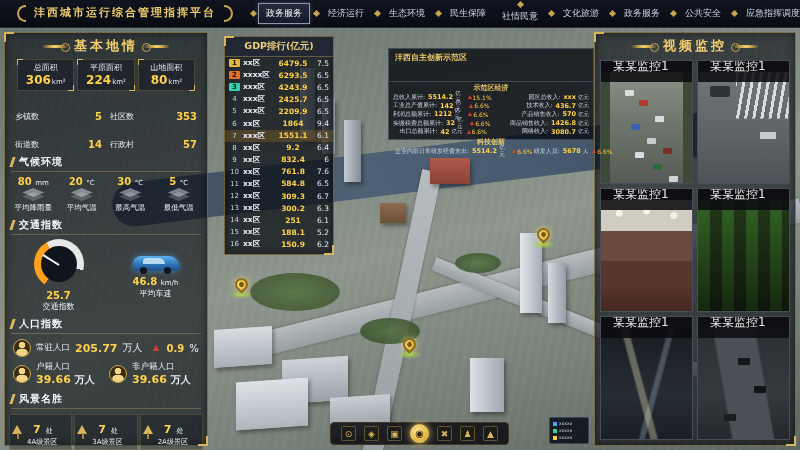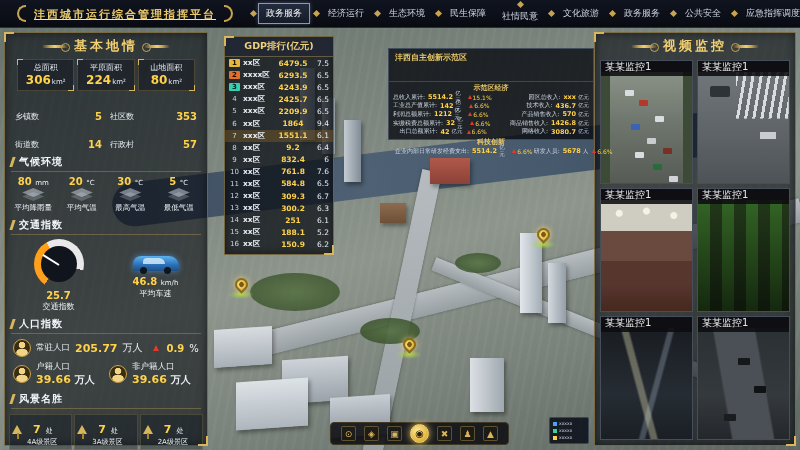--- a/index.html
+++ b/index.html
@@ -10,21 +10,21 @@
   
   .header { position:absolute; top:0; left:0; right:0; height:28px; z-index:50;
     background:linear-gradient(180deg,#10141f,#0b0e16 70%,#080a10);
     border-bottom:1px solid #272e3d; display:flex; align-items:center; }
   .statues { width:62px; height:22px; margin-left:3px; border-radius:3px;
     background:radial-gradient(circle at 20% 60%, #6d5426 0 4px, transparent 5px),
                radial-gradient(circle at 55% 55%, #4a3a1c 0 5px, transparent 6px),
                linear-gradient(180deg,#1a1712,#0d0b08); }
   .lion { width:16px; height:18px; margin-left:6px; border-radius:4px 4px 2px 2px;
     background:linear-gradient(180deg,#8a6a2c,#3e2f12); box-shadow:0 1px 0 #000; }
-  .titlewrap { display:flex; align-items:flex-end; margin-left:8px;text-decoration:underline; }
+  .titlewrap { display:flex; align-items:flex-start; margin-left:8px; }
   .tbr { width:9px; height:17px; border:2px solid #c9a44e; border-radius:9px 0 0 9px; border-right:none; }
   .tbr.r { border-radius:0 9px 9px 0; border:2px solid #c9a44e; border-left:none; }
   .apptitle { color:#e8c86a; font-size:11px; font-weight:bold; letter-spacing:2px; padding:0 8px; white-space:nowrap; }
   .nav { display:flex; align-items:center; margin-left:10px; gap:2px; flex:1; }
   .tab { font-size:9px; color:#cdd5e3; padding:3px 7px; cursor:pointer; white-space:nowrap; }
   .tab.active { border:1px solid #8e97ad; background:linear-gradient(180deg,#232c3e,#151b29);
     color:#ffffff; box-shadow:0 0 4px rgba(140,160,200,.4); }
   .diam { width:5px; height:5px; background:#c9a44e; transform:rotate(45deg); margin:0 2px; flex:none; }
   .hdeco { width:26px; height:22px; margin-right:4px; border-radius:50%;
     background:radial-gradient(circle at 60% 40%, #a0121a 0 3px, #5d3b12 4px 7px, transparent 8px),
@@ -170,22 +170,22 @@
   .dzu { font-size:5.5px; color:#cfd8e6; margin-left:2px; }
   .dza { width:0; height:0; border-left:2px solid transparent; border-right:2px solid transparent;
     border-bottom:4px solid #e23b2e; margin-left:4px; }
   .dzt { font-size:6px; color:#ffd24a; margin-left:1px; width:20px; }
   .dzinno { display:flex; justify-content:space-between; padding:0 6px; }
 
   
   #videopanel { left:594px; top:32px; width:202px; height:414px; display:flex; flex-direction:column; }
   .vgrid { flex:1; display:grid; grid-template-columns:1fr 1fr; grid-auto-rows:1fr; gap:4px; padding:3px 5px 5px; }
   .cam { position:relative; border:1px solid rgba(120,130,150,.45); overflow:hidden; cursor:pointer; background:#20242a; }
-  .camlabel { position:absolute; top:0; left:0; right:0; height:15px; z-index:3;
-    background:rgba(12,13,16,.88); color:#e8e8e8; font-size:10px; line-height:11px; padding-left:4px; }
+  .camlabel { position:absolute; top:0; left:0; right:0; height:21px; z-index:3;
+    background:rgba(12,13,16,.88); color:#e8e8e8; font-size:12px; line-height:11px; padding-left:12px; }
   .camview { position:absolute; inset:11px 0 0 0; }
   .cam:nth-of-type(1) .camview { background:
       linear-gradient(90deg,#3c4a36 0 10%, transparent 10% 90%, #3c4a36 90%),
       linear-gradient(180deg,#8a9288,#6f766d 45%,#565c55); }
   .cam:nth-of-type(1) .camview::after { content:""; position:absolute; left:24px; top:18px; width:9px; height:6px;
     border-radius:1px; background:#d8dde0;
     box-shadow:14px 10px 0 #b33a2a, 30px 26px 0 #d8dde0, 6px 34px 0 #3a62b5, 22px 48px 0 #c9cdd0, 38px 58px 0 #7a2f24, 10px 62px 0 #d8dde0, 28px 74px 0 #2a6b3a, 44px 86px 0 #d0d4d8; }
   .cam:nth-of-type(2) .camview { background:
       repeating-linear-gradient(100deg, rgba(230,233,236,.9) 0 3px, rgba(230,233,236,0) 3px 8px),
       linear-gradient(180deg,#70767a,#5d6266 60%,#4e5357);

